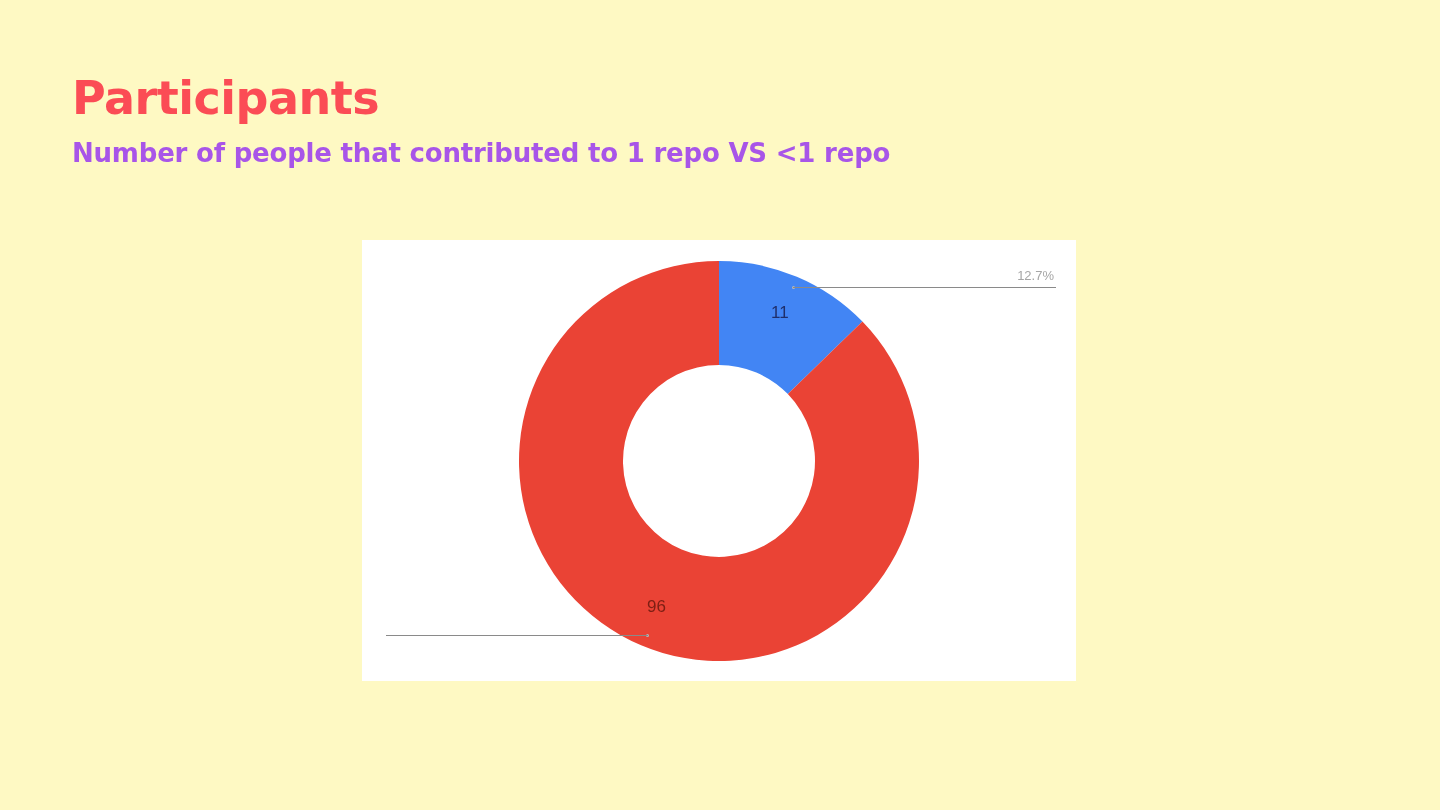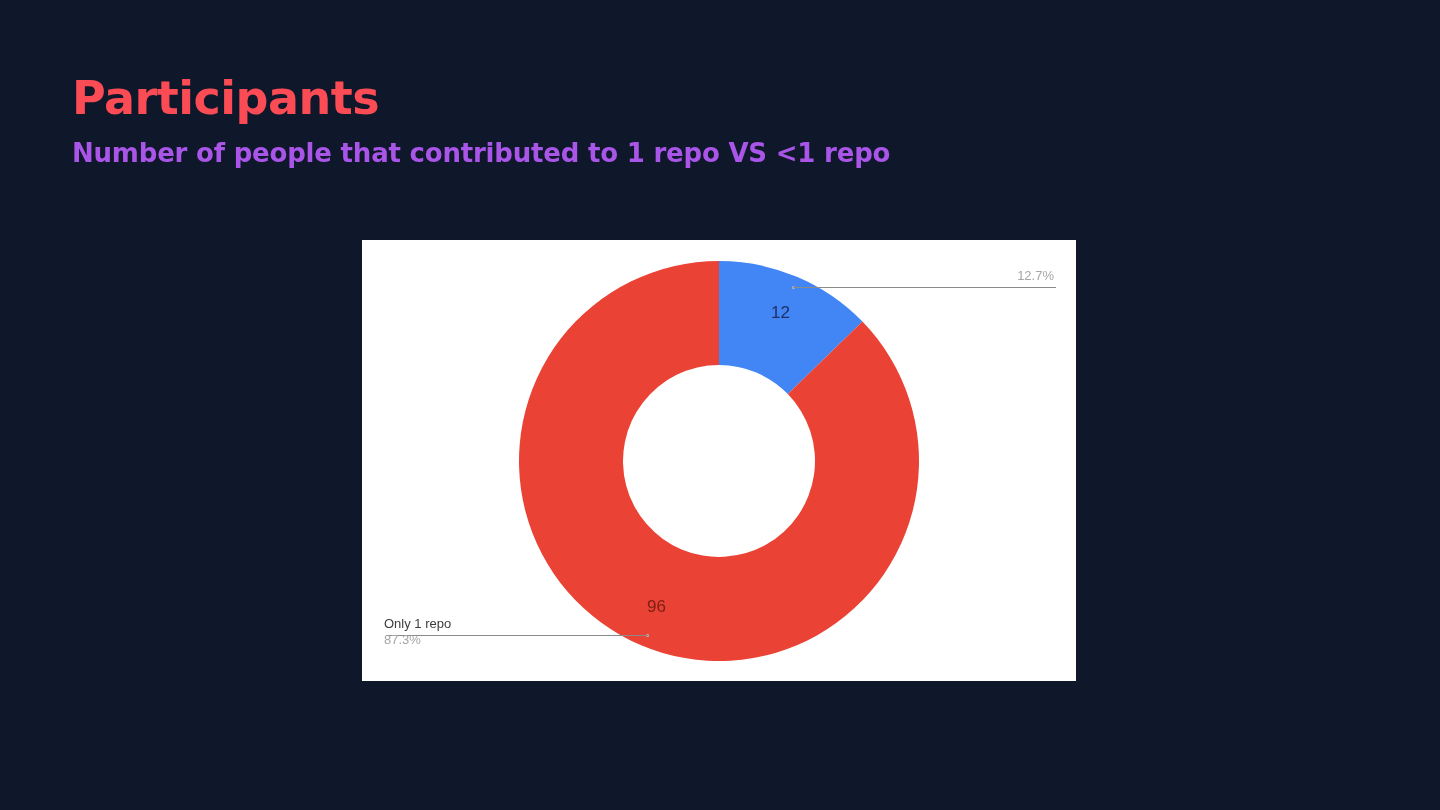--- a/index.html
+++ b/index.html
@@ -11,21 +11,21 @@
     height: 810px;
     overflow: hidden;
     background: #23004d;
     font-family: "Liberation Sans", sans-serif;
     position: relative;
   }
 
   #slide {
     position: absolute;
     inset: 0;
-    background: #0f172a;
+    background: #fef9c3;
   }
 
   
   #heading {
     position: absolute;
     left: 72px;
     top: 72px;
     width: 1200px;
   }
   #slide-title {
@@ -166,34 +166,30 @@
 
     <div id="donut-wrap">
 
       <svg id="donut-svg" width="714" height="441" viewBox="0 0 714 441">
         <g id="slice-group">
             <path d="M 357 21 A 200 200 0 0 1 500.4263609517927 81.6124862689413 L 425.8446532568605 154.0939934090918 A 96 96 0 0 0 357 125 Z" fill="#4285F4"></path>
             <path d="M 500.4263609517927 81.6124862689413 A 200 200 0 1 1 356.99999999999994 21 L 357 125 A 96 96 0 1 0 425.8446532568605 154.0939934090918 Z" fill="#EA4335"></path>
           </g>
       </svg>
 
-      <span id="value-more" class="slice-value">12</span>
+      <span id="value-more" class="slice-value">11</span>
 
       <span id="value-only" class="slice-value">96</span>
 
       <span id="dot-more" class="leader-dot"></span>
       <span id="leader-more" class="leader-line"></span>
 
       <div id="callout-more" class="callout">
         <span class="cl-pct">12.7%</span>
       </div>
 
       <span id="dot-only" class="leader-dot"></span>
       <span id="leader-only" class="leader-line"></span>
 
-      <div id="callout-only" class="callout">
-        <span class="cl-name">Only 1 repo</span>
-        <span class="cl-pct">87.3%</span>
-      </div>
 
     </div>
   </div>
 </div>
 
 </body></html>

